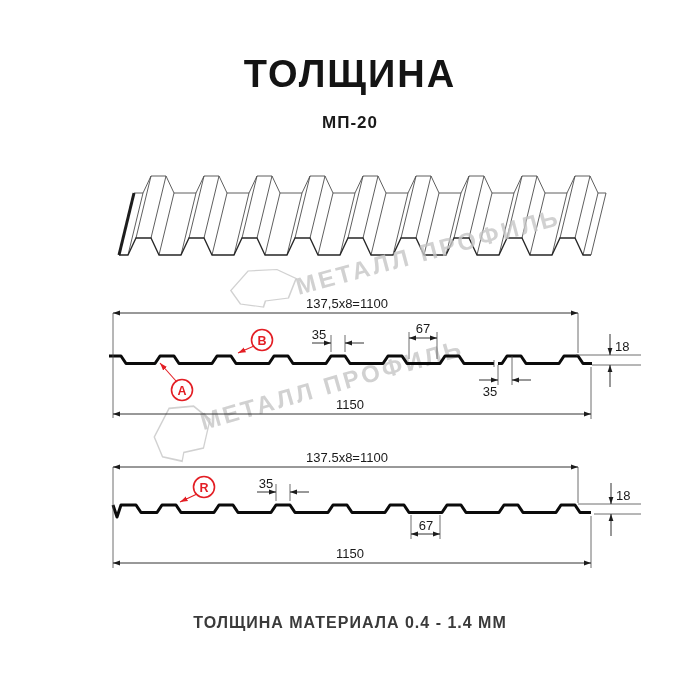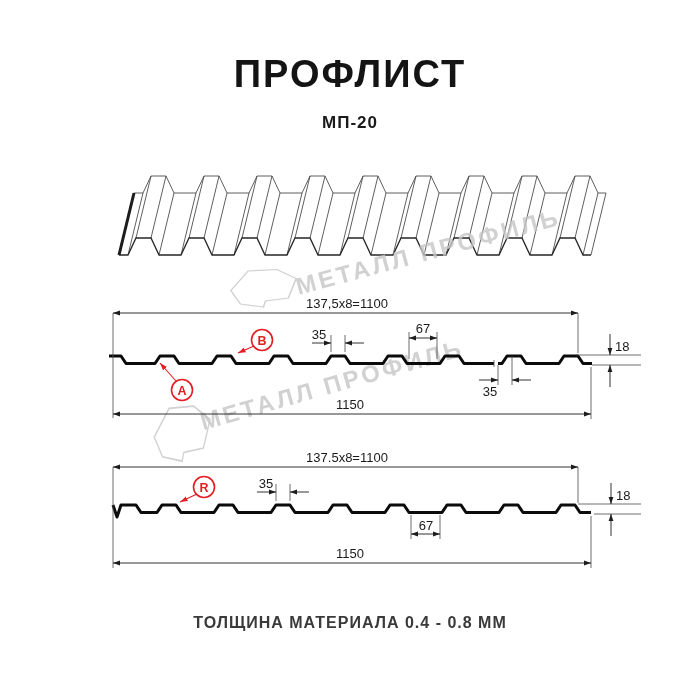--- a/index.html
+++ b/index.html
@@ -26,21 +26,21 @@
            letter-spacing:3px;fill:var(--watermark,#c6c6c6);opacity:0.8;}
   .wm-logo{stroke:var(--watermark,#c6c6c6);opacity:0.8;fill:none;stroke-width:1.6;}
   .blk-arrow{fill:#1c1c1c;}
 </style>
 </head>
 <body>
 
 <div class="page">
 
   <div class="hdr">
-    <div class="title">ПРОФЛИСТ</div>
+    <div class="title">ТОЛЩИНА</div>
     <div class="subtitle">МП-20</div>
   </div>
 
   <svg width="700" height="480" viewBox="0 0 700 480">
     <defs>
       <marker id="arrB" viewBox="0 0 8 6" refX="7.6" refY="3" markerWidth="8.5" markerHeight="6.5" orient="auto-start-reverse">
         <path class="blk-arrow" d="M0,0.4 L7.6,3 L0,5.6 Z"></path>
       </marker>
       <marker id="arrR" viewBox="0 0 8 6" refX="7.4" refY="3" markerWidth="7.5" markerHeight="6" orient="auto-start-reverse">
         <path class="red-fill" d="M0,0.5 L7.4,3 L0,5.5 Z"></path>
@@ -179,14 +179,14 @@
       </g>
 
       <g>
         <line class="red-stroke" stroke-width="1.1" x1="197" y1="346" x2="180" y2="354" marker-end="url(#arrR)"></line>
         <circle class="red-stroke" stroke-width="1.6" cx="204" cy="339" r="10.5"></circle>
         <text class="label-letter" x="204" y="343.5">R</text>
       </g>
     </g>
   </svg>
 
-  <div class="footer">ТОЛЩИНА МАТЕРИАЛА 0.4 - 0.8 ММ</div>
+  <div class="footer">ТОЛЩИНА МАТЕРИАЛА 0.4 - 1.4 ММ</div>
 </div>
 
 </body></html>

